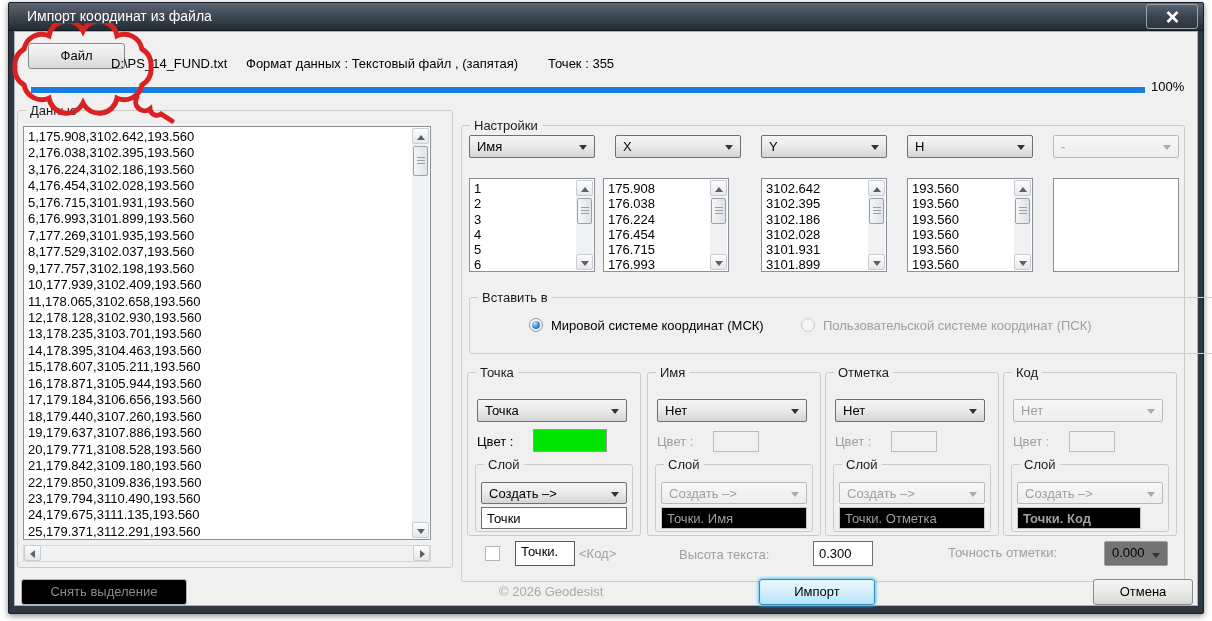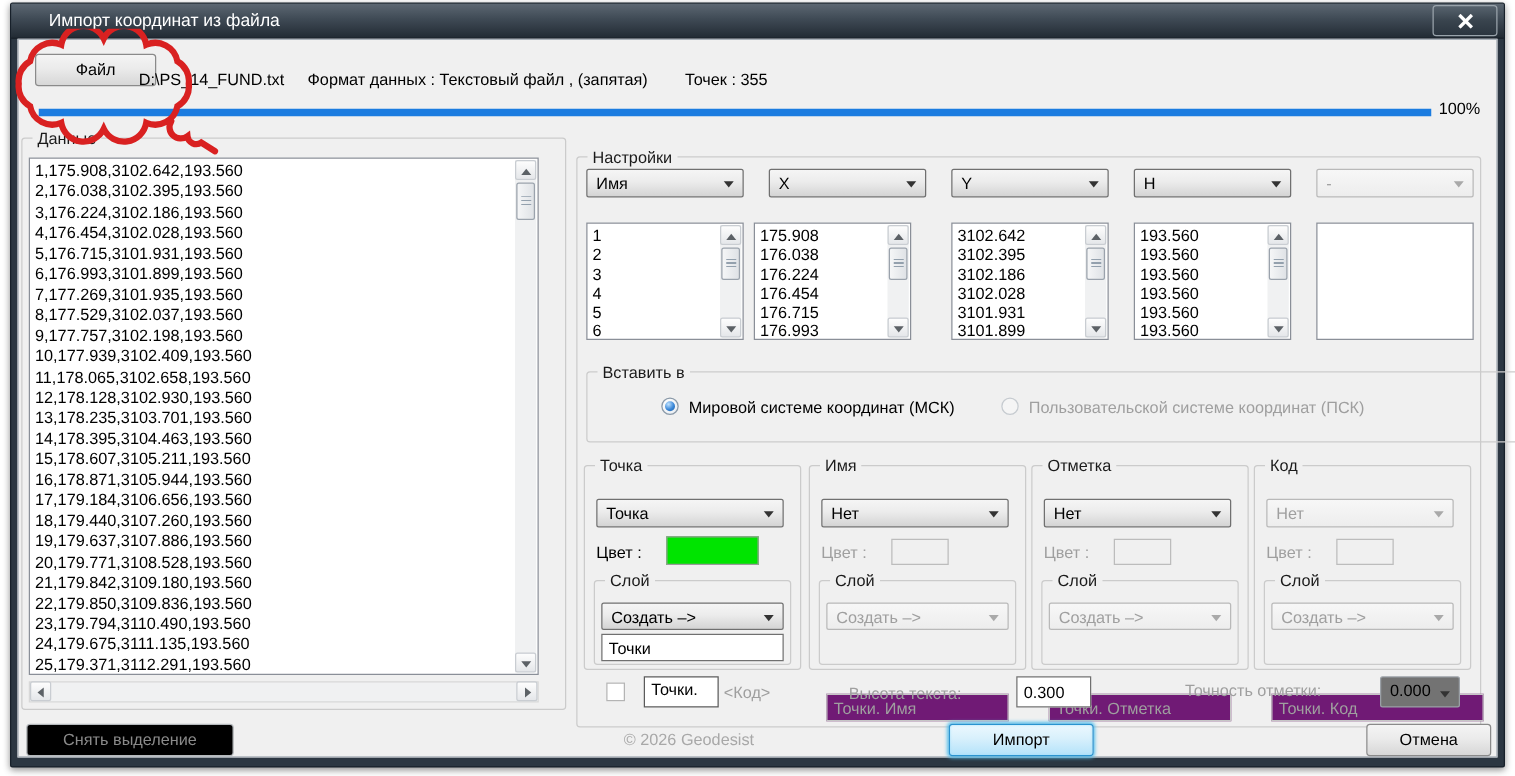--- a/index.html
+++ b/index.html
@@ -3,21 +3,21 @@
 <meta charset="utf-8">
 <style>
   * { margin:0; padding:0; box-sizing:border-box; }
   html,body { width:1212px; height:621px; background:#fff; overflow:hidden;
     font-family:"Liberation Sans", sans-serif; font-size:13px; color:#000; }
   .window { position:absolute; left:8px; top:2px; width:1196px; height:612px;
     background:#2c3742; border:1px solid #17202a; border-radius:2px;
     box-shadow:0 2px 6px rgba(0,0,0,.45); }
   .titlebar { position:absolute; left:0; top:0; right:0; height:28px;
     background:linear-gradient(#5c6772 0%, #3f4a55 45%, #222b34 100%);
-    color:#fff; font-size:14px; line-height:27px; padding-left:30px;
+    color:#fff; font-size:14px; line-height:27px; padding-left:18px;
     border-bottom:1px solid #141c24; }
   .closebtn { position:absolute; right:5px; top:1px; width:52px; height:25px;
     background:linear-gradient(#57636e, #39444e 50%, #2b353f);
     border:1px solid #99a3ab; border-radius:3px; text-align:center; cursor:pointer; }
   .closebtn svg { margin-top:6px; }
   .content { position:absolute; left:5px; right:5px; top:28px; bottom:7px;
     background:#f0f0f0; border:1px solid #aab2ba; }
   .gb { position:absolute; border:1px solid #cbcbcb; border-radius:3px; }
   .gb .lbl { position:absolute; top:-8px; left:8px; background:#f0f0f0;
     padding:0 4px; font-size:13px; color:#1b1b1b; white-space:nowrap; }
@@ -52,21 +52,21 @@
   .tri-l { position:absolute; left:5px; top:4px; width:0; height:0;
     border:4px solid transparent; border-right:5px solid #5c6166; border-left:none; }
   .tri-r { position:absolute; left:6px; top:4px; width:0; height:0;
     border:4px solid transparent; border-left:5px solid #5c6166; border-right:none; }
   .thumb { position:absolute; left:1px; width:15px; border:1px solid #9aa2ac;
     border-radius:2px; background:linear-gradient(90deg,#f5f6f7,#dfe2e6); cursor:pointer; }
   .grip { position:absolute; left:3px; top:50%; margin-top:-4px; width:8px; height:8px;
     background:repeating-linear-gradient(180deg,#93a0ad 0 1px, transparent 1px 3px); }
   .txt { position:absolute; border:1px solid #707070; background:#fff; font-size:13px;
     padding:2px 5px; font-family:"Liberation Sans", sans-serif; color:#000; }
-  .txt.dis { border-color:#c6c6c6; background:#701a75; color:#9f9f9f;margin-top:48px; }
+  .txt.dis { border-color:#c6c6c6; background:#000000; color:#9f9f9f; }
   .glab { position:absolute; color:#9f9f9f; white-space:nowrap; }
   .blab { position:absolute; color:#000; white-space:nowrap; }
   .radio { position:absolute; width:14px; height:14px; border-radius:50%;
     border:1px solid #8a99a8; background:radial-gradient(circle at 35% 30%, #fff, #e6ebf0); }
   .radio.sel::after { content:""; position:absolute; left:2px; top:2px; right:2px; bottom:2px;
     border-radius:50%;
     background:radial-gradient(circle at 35% 30%, #bfe2ff 0%, #3a87d8 55%, #1d5c9e); }
   .radio.dis { border-color:#c6cbd0; background:#f5f5f5; }
   .chk { position:absolute; width:15px; height:15px; background:#fff; border:1px solid #b4b4b4; }
   .swatch { position:absolute; border:1px solid #9a9a9a; }
@@ -283,21 +283,21 @@
     <div class="gb" style="left:988px;top:340px;width:174px;height:164px">
       <span class="lbl">Код</span>
     </div>
     <div class="combo dis" style="left:998px;top:367px;width:150px"><span>Нет</span><span class="arr"></span></div>
     <span class="glab" style="left:998px;top:402px">Цвет :</span>
     <div class="swatch dis" style="left:1054px;top:399px;width:46px;height:21px"></div>
     <div class="gb" style="left:996px;top:432px;width:158px;height:68px">
       <span class="lbl">Слой</span>
     </div>
     <div class="combo dis" style="left:1002px;top:450px;width:146px;height:22px"><span>Создать –&gt;</span><span class="arr"></span></div>
-    <input class="txt dis" style="left: 1002px; top: 475px; width: 170px; height: 22px;" disabled="" value="Точки. Код">
+    <input class="txt dis" style="left: 1002px; top: 475px; width: 124px; height: 22px; font-weight: bold;" disabled="" value="Точки. Код">
 
     <span class="chk" style="left:470px;top:514px"></span>
     <div class="txt" style="left:500px;top:509px;width:60px;height:25px;border-color:#5a5a5a;background:#fff">Точки.</div>
     <span class="glab" style="left:564px;top:514px">&lt;Код&gt;</span>
     <span class="glab" style="left:664px;top:515px">Высота текста:</span>
     <input class="txt" style="left: 798px; top: 509px; width: 60px; height: 25px;" value="0.300">
     <span class="glab" style="left:933px;top:513px">Точность отметки:</span>
     <div class="combo" style="left:1089px;top:509px;width:64px;height:25px;background:#737373;border-color:#9aa0a6"><span>0.000</span><span class="arr" style="top:11px"></span></div>
 
     <div class="btn dis" style="left:6px;top:547px;width:166px;height:26px;line-height:24px">Снять выделение</div>

